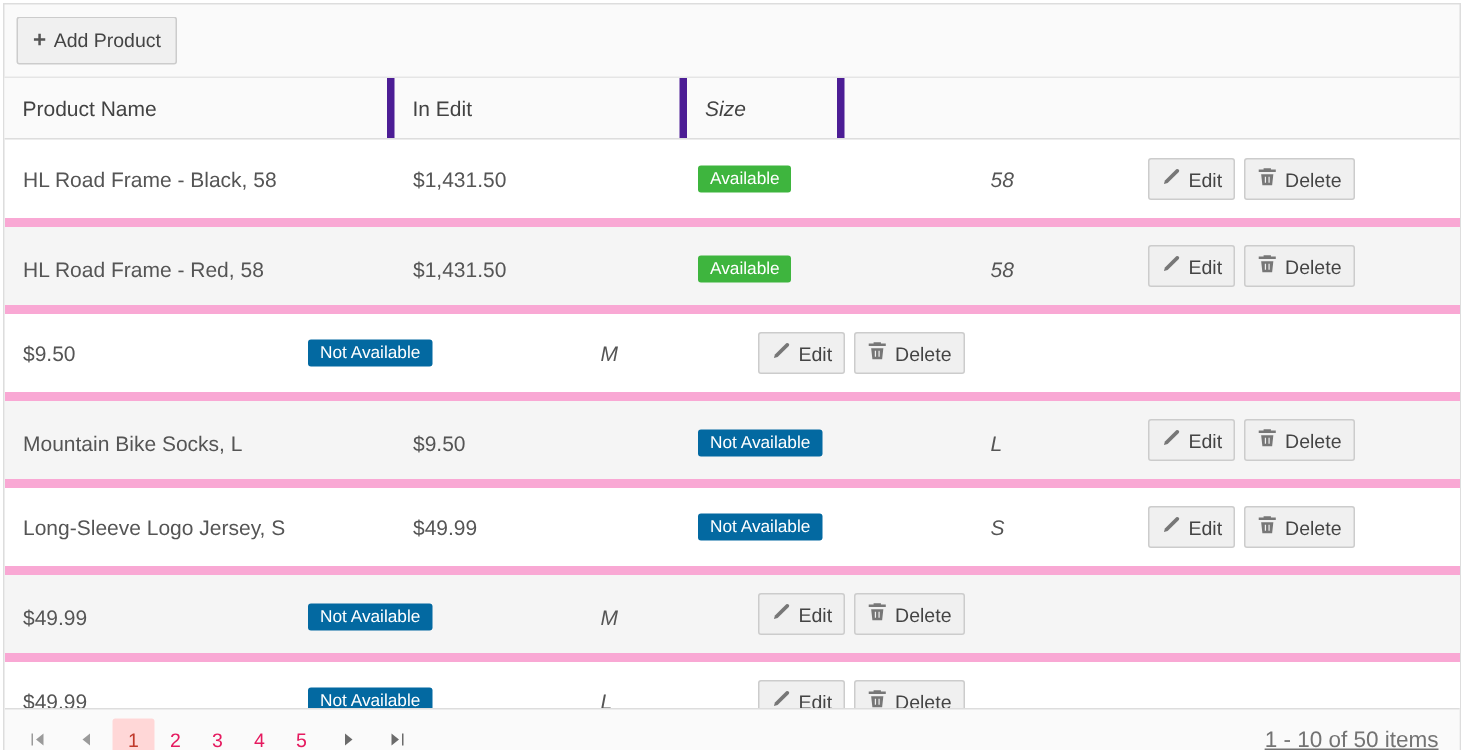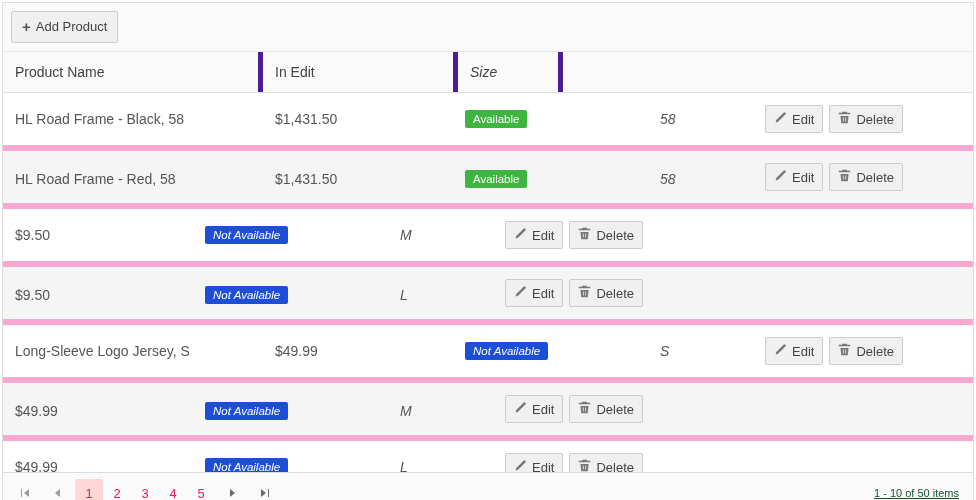--- a/index.html
+++ b/index.html
@@ -78,21 +78,21 @@
   }
   .badge {
     display: inline-block;
     padding: 3px 8px;
     font-size: 11.5px;
     color: #fff;
     border-radius: 2px;
     white-space: nowrap;
   }
   .badge-green { background: #3eb53e; }
-  .badge-red { background: #1d4ed8; font-style: italic; }
+  .badge-red { background: #0369a1; }
   .action-cell { gap: 6px; }
   .small-btn {
     display: inline-flex;
     align-items: center;
     gap: 5px;
     padding: 5px 8px;
     border: 1px solid #ccc;
     background: #f0f0f0;
     color: #444;
     font-size: 13px;
@@ -133,22 +133,22 @@
     cursor: pointer;
     font-size: 13px;
     border-radius: 2px;
   }
   .pnum.active {
     background: #ffd7d7;
     color: #c0392b;
   }
   .pager-right {
     margin-left: auto;
-    color: #14532d;
-    font-size: 11px;
+    color: #737373;
+    font-size: 15px;
     padding-right: 6px;
     text-decoration: underline;
   }
 </style>
 </head>
 <body>
 
 <div class="wrapper">
   <div class="grid">
 
@@ -229,20 +229,21 @@
             </button>
             <button class="small-btn">
               <span><svg viewBox="0 0 16 16" fill="#777">
                   <path d="M5 2V1h6v1h4v2H1V2h4zm-2 4h10l-1 9H4L3 6zm3 2v5h1V8H6zm3 0v5h1V8H9z"></path>
                 </svg></span>
               <span>Delete</span>
             </button>
           </div>
         </div>
         <div class="row alt">
+          <div class="cell col-name">Mountain Bike Socks, L</div>
           <div class="cell col-price">$9.50</div>
           <div class="cell col-stock">
             <span class="badge badge-red">Not Available</span>
           </div>
           <div class="cell col-size">L</div>
           <div class="cell col-actions action-cell">
             <button class="small-btn">
               <span><svg viewBox="0 0 16 16" fill="#777">
                   <path d="M12.1 1.9a1.5 1.5 0 0 1 2.1 2.1L5 13.2 2 14l.8-3L12.1 1.9z"></path>
                 </svg></span>

